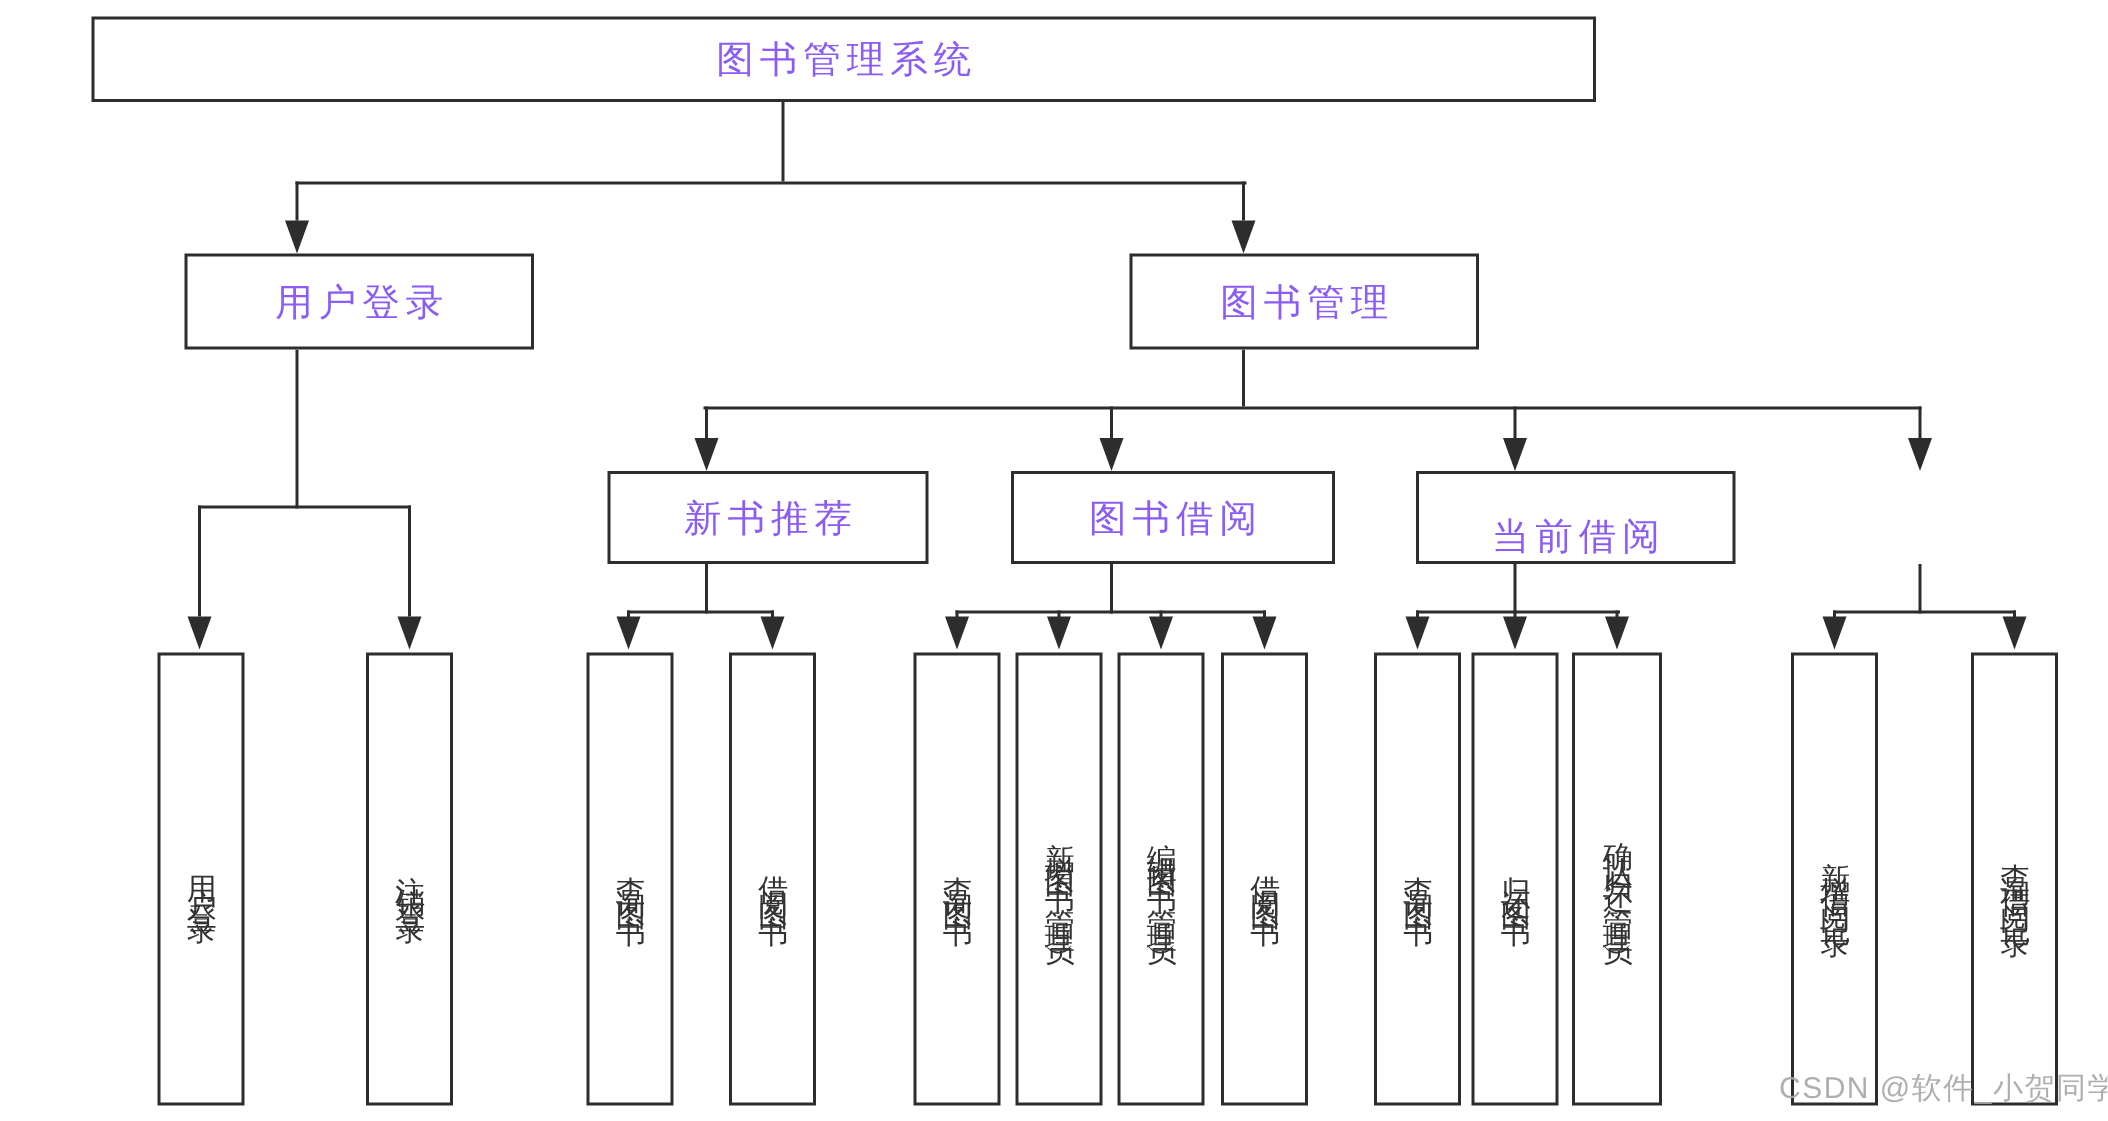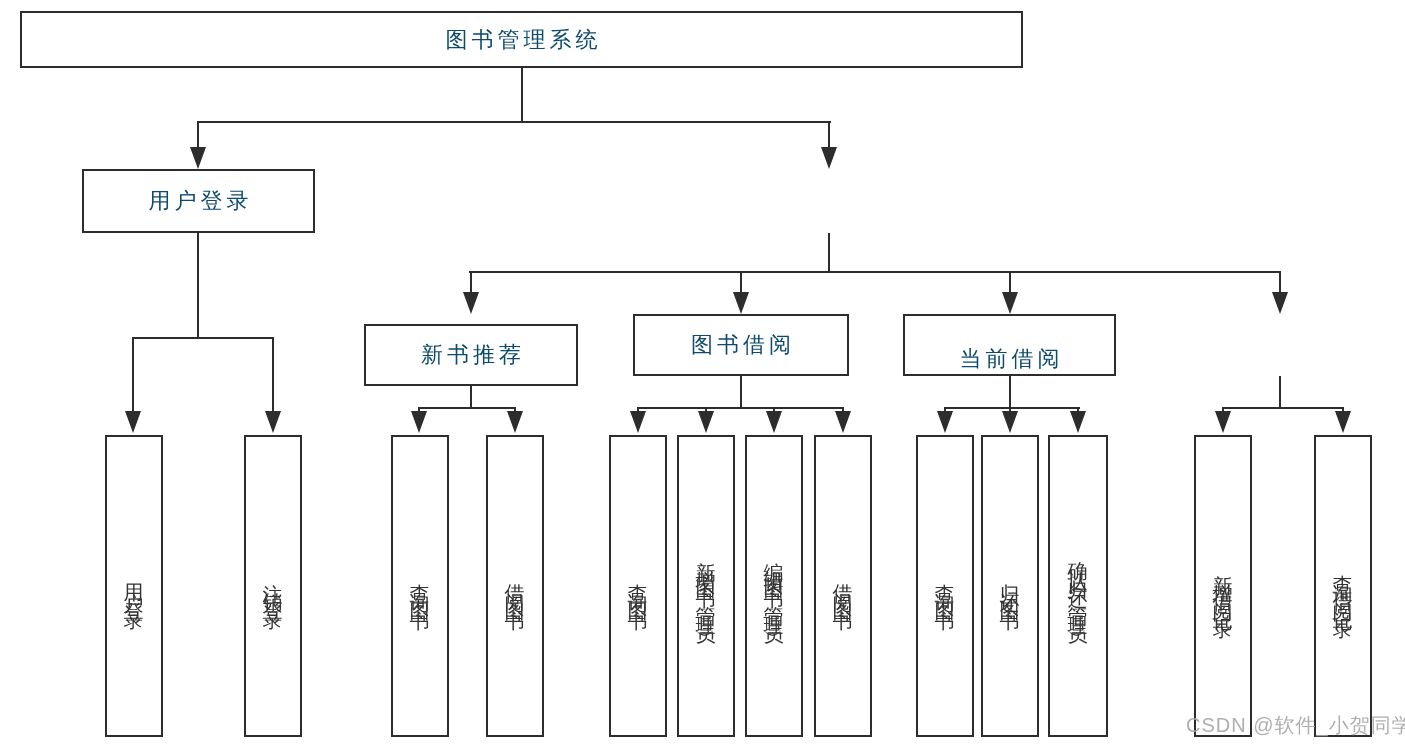--- a/index.html
+++ b/index.html
@@ -13,25 +13,26 @@
     color: #333333;
   }
   .hbox {
     position: absolute;
     box-sizing: border-box;
     border: 2px solid #2d2d2d;
     background: #ffffff;
     display: flex;
     align-items: center;
     justify-content: center;
-    font-size: 22px;
+    font-size: 25px;
     letter-spacing: 4px;
     text-indent: 4px;
-    color: #0c4a6e;
+    color: #8b5cf6;
     z-index: 2;
+    margin-left: 41px;
   }
   .vbox {
     position: absolute;
     box-sizing: border-box;
     border: 2px solid #2d2d2d;
     background: #ffffff;
     display: flex;
     align-items: center;
     justify-content: center;
     z-index: 2;
@@ -76,41 +77,44 @@
 
   <div class="line" style="left:521px; top:68px; width:2px; height:53px;"></div>
   <div class="line" style="left:197px; top:121px; width:634px; height:2px;"></div>
   <div class="line" style="left:197px; top:121px; width:2px; height:26px;"></div>
   <div class="arr" style="left:190px; top:147px;"></div>
   <div class="line" style="left:828px; top:121px; width:2px; height:26px;"></div>
   <div class="arr" style="left:821px; top:147px;"></div>
 
   <div class="hbox" style="left:82px; top:169px; width:233px; height:64px;">
     <span>用户登录</span>
+  </div>
+  <div class="hbox" style="left:712px; top:169px; width:233px; height:64px;">
+    <span>图书管理</span>
   </div>
 
   <div class="line" style="left:197px; top:233px; width:2px; height:106px;"></div>
   <div class="line" style="left:132px; top:337px; width:142px; height:2px;"></div>
   <div class="line" style="left:132px; top:337px; width:2px; height:74px;"></div>
   <div class="arr" style="left:125px; top:411px;"></div>
   <div class="line" style="left:272px; top:337px; width:2px; height:74px;"></div>
   <div class="arr" style="left:265px; top:411px;"></div>
 
   <div class="line" style="left:828px; top:233px; width:2px; height:38px;"></div>
   <div class="line" style="left:469px; top:271px; width:812px; height:2px;"></div>
   <div class="line" style="left:470px; top:271px; width:2px; height:21px;"></div>
   <div class="arr" style="left:463px; top:292px;"></div>
   <div class="line" style="left:740px; top:271px; width:2px; height:21px;"></div>
   <div class="arr" style="left:733px; top:292px;"></div>
   <div class="line" style="left:1009px; top:271px; width:2px; height:21px;"></div>
   <div class="arr" style="left:1002px; top:292px;"></div>
   <div class="line" style="left:1279px; top:271px; width:2px; height:21px;"></div>
   <div class="arr" style="left:1272px; top:292px;"></div>
 
-  <div class="hbox" style="left:364px; top:324px; width:214px; height:62px;">
+  <div class="hbox" style="left:364px; top:314px; width:214px; height:62px;">
     <span>新书推荐</span>
   </div>
   <div class="hbox" style="left:633px; top:314px; width:216px; height:62px;">
     <span>图书借阅</span>
   </div>
   <div class="hbox" style="left:903px; top:314px; width:213px; height:62px;align-items:flex-end;">
     <span>当前借阅</span>
   </div>
 
   <div class="line" style="left:470px; top:376px; width:2px; height:33px;"></div>

